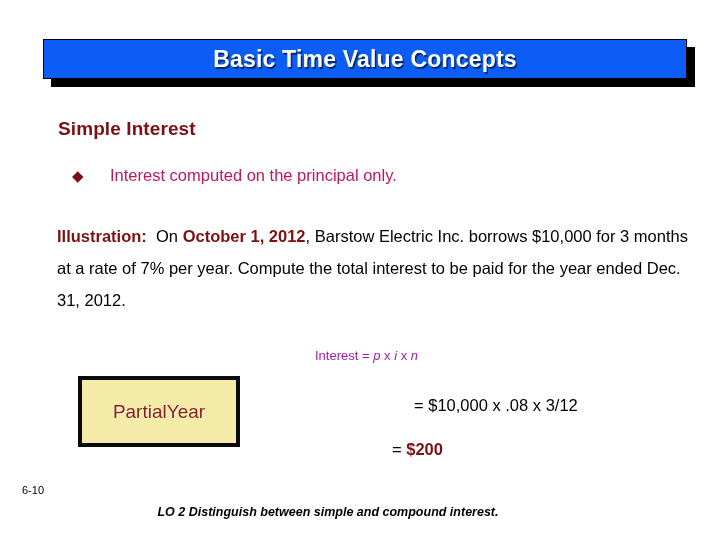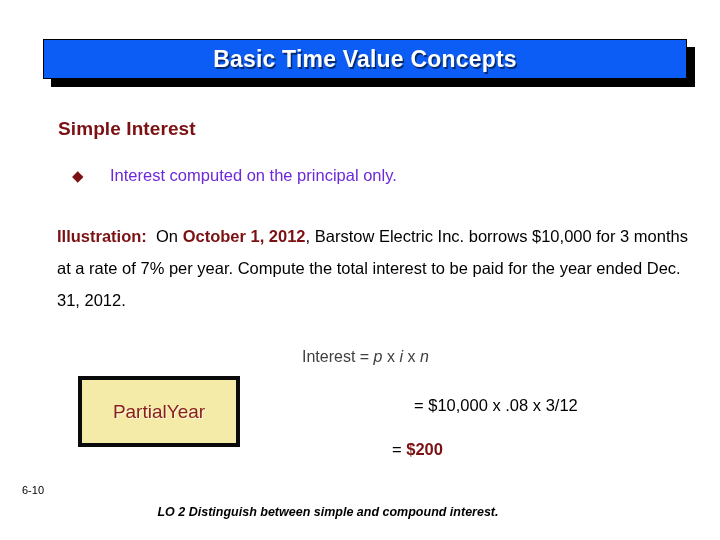--- a/index.html
+++ b/index.html
@@ -77,21 +77,21 @@
   }
   #bullet-marker {
     color: #7B1113;
     font-size: 15px;
     line-height: 1;
     width: 38px;
     display: inline-block;
   }
   #bullet-text {
     font-size: 16.5px;
-    color: #6d28d9;
+    color: #be185d;
     white-space: nowrap;
   }
 
   
   #illustration-para {
     position: absolute;
     left: 57px;
     top: 220px;
     width: 640px;
     font-size: 16.5px;
@@ -100,24 +100,24 @@
   }
   .accent-bold {
     color: #7B1113;
     font-weight: bold;
     text-align: right;
   }
 
   
   #formula-line {
     position: absolute;
-    left: 302px;
+    left: 315px;
     top: 348px;
-    font-size: 16px;
-    color: #404040;
+    font-size: 13px;
+    color: #a21caf;
     white-space: nowrap;
   }
   #formula-line .var {
     font-style: italic;
   }
 
   #partial-year-box {
     position: absolute;
     left: 78px;
     top: 376px;

